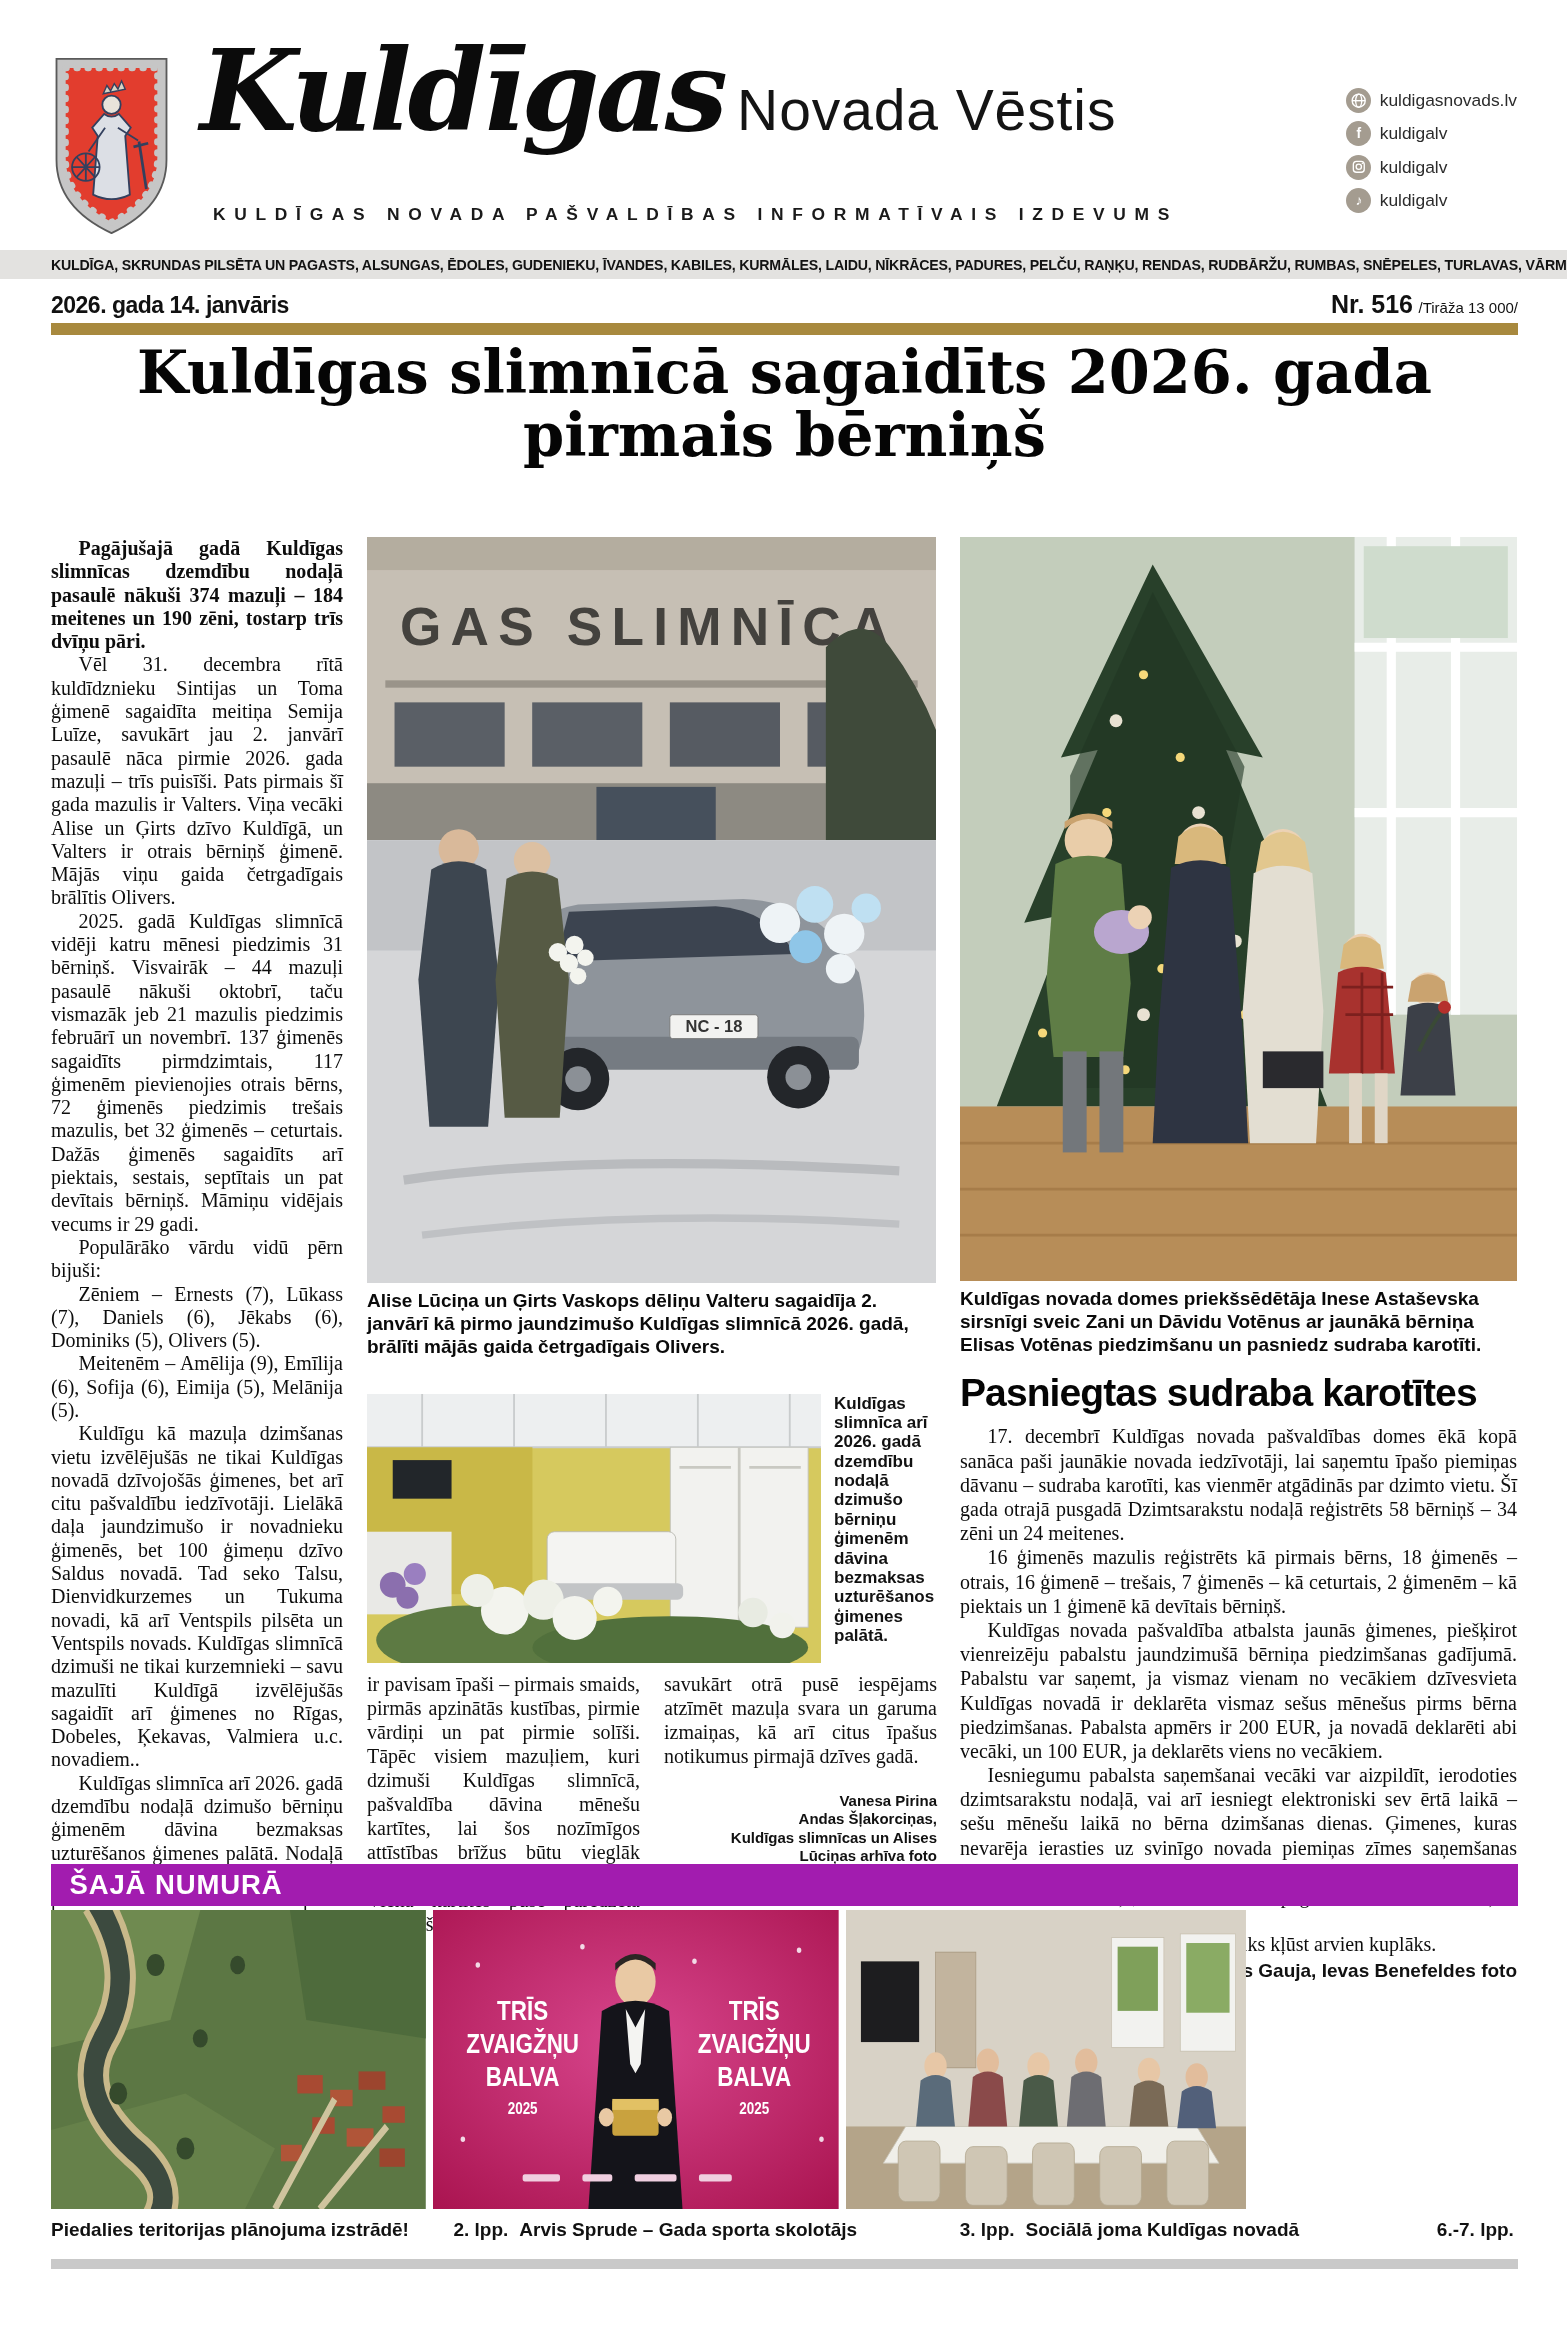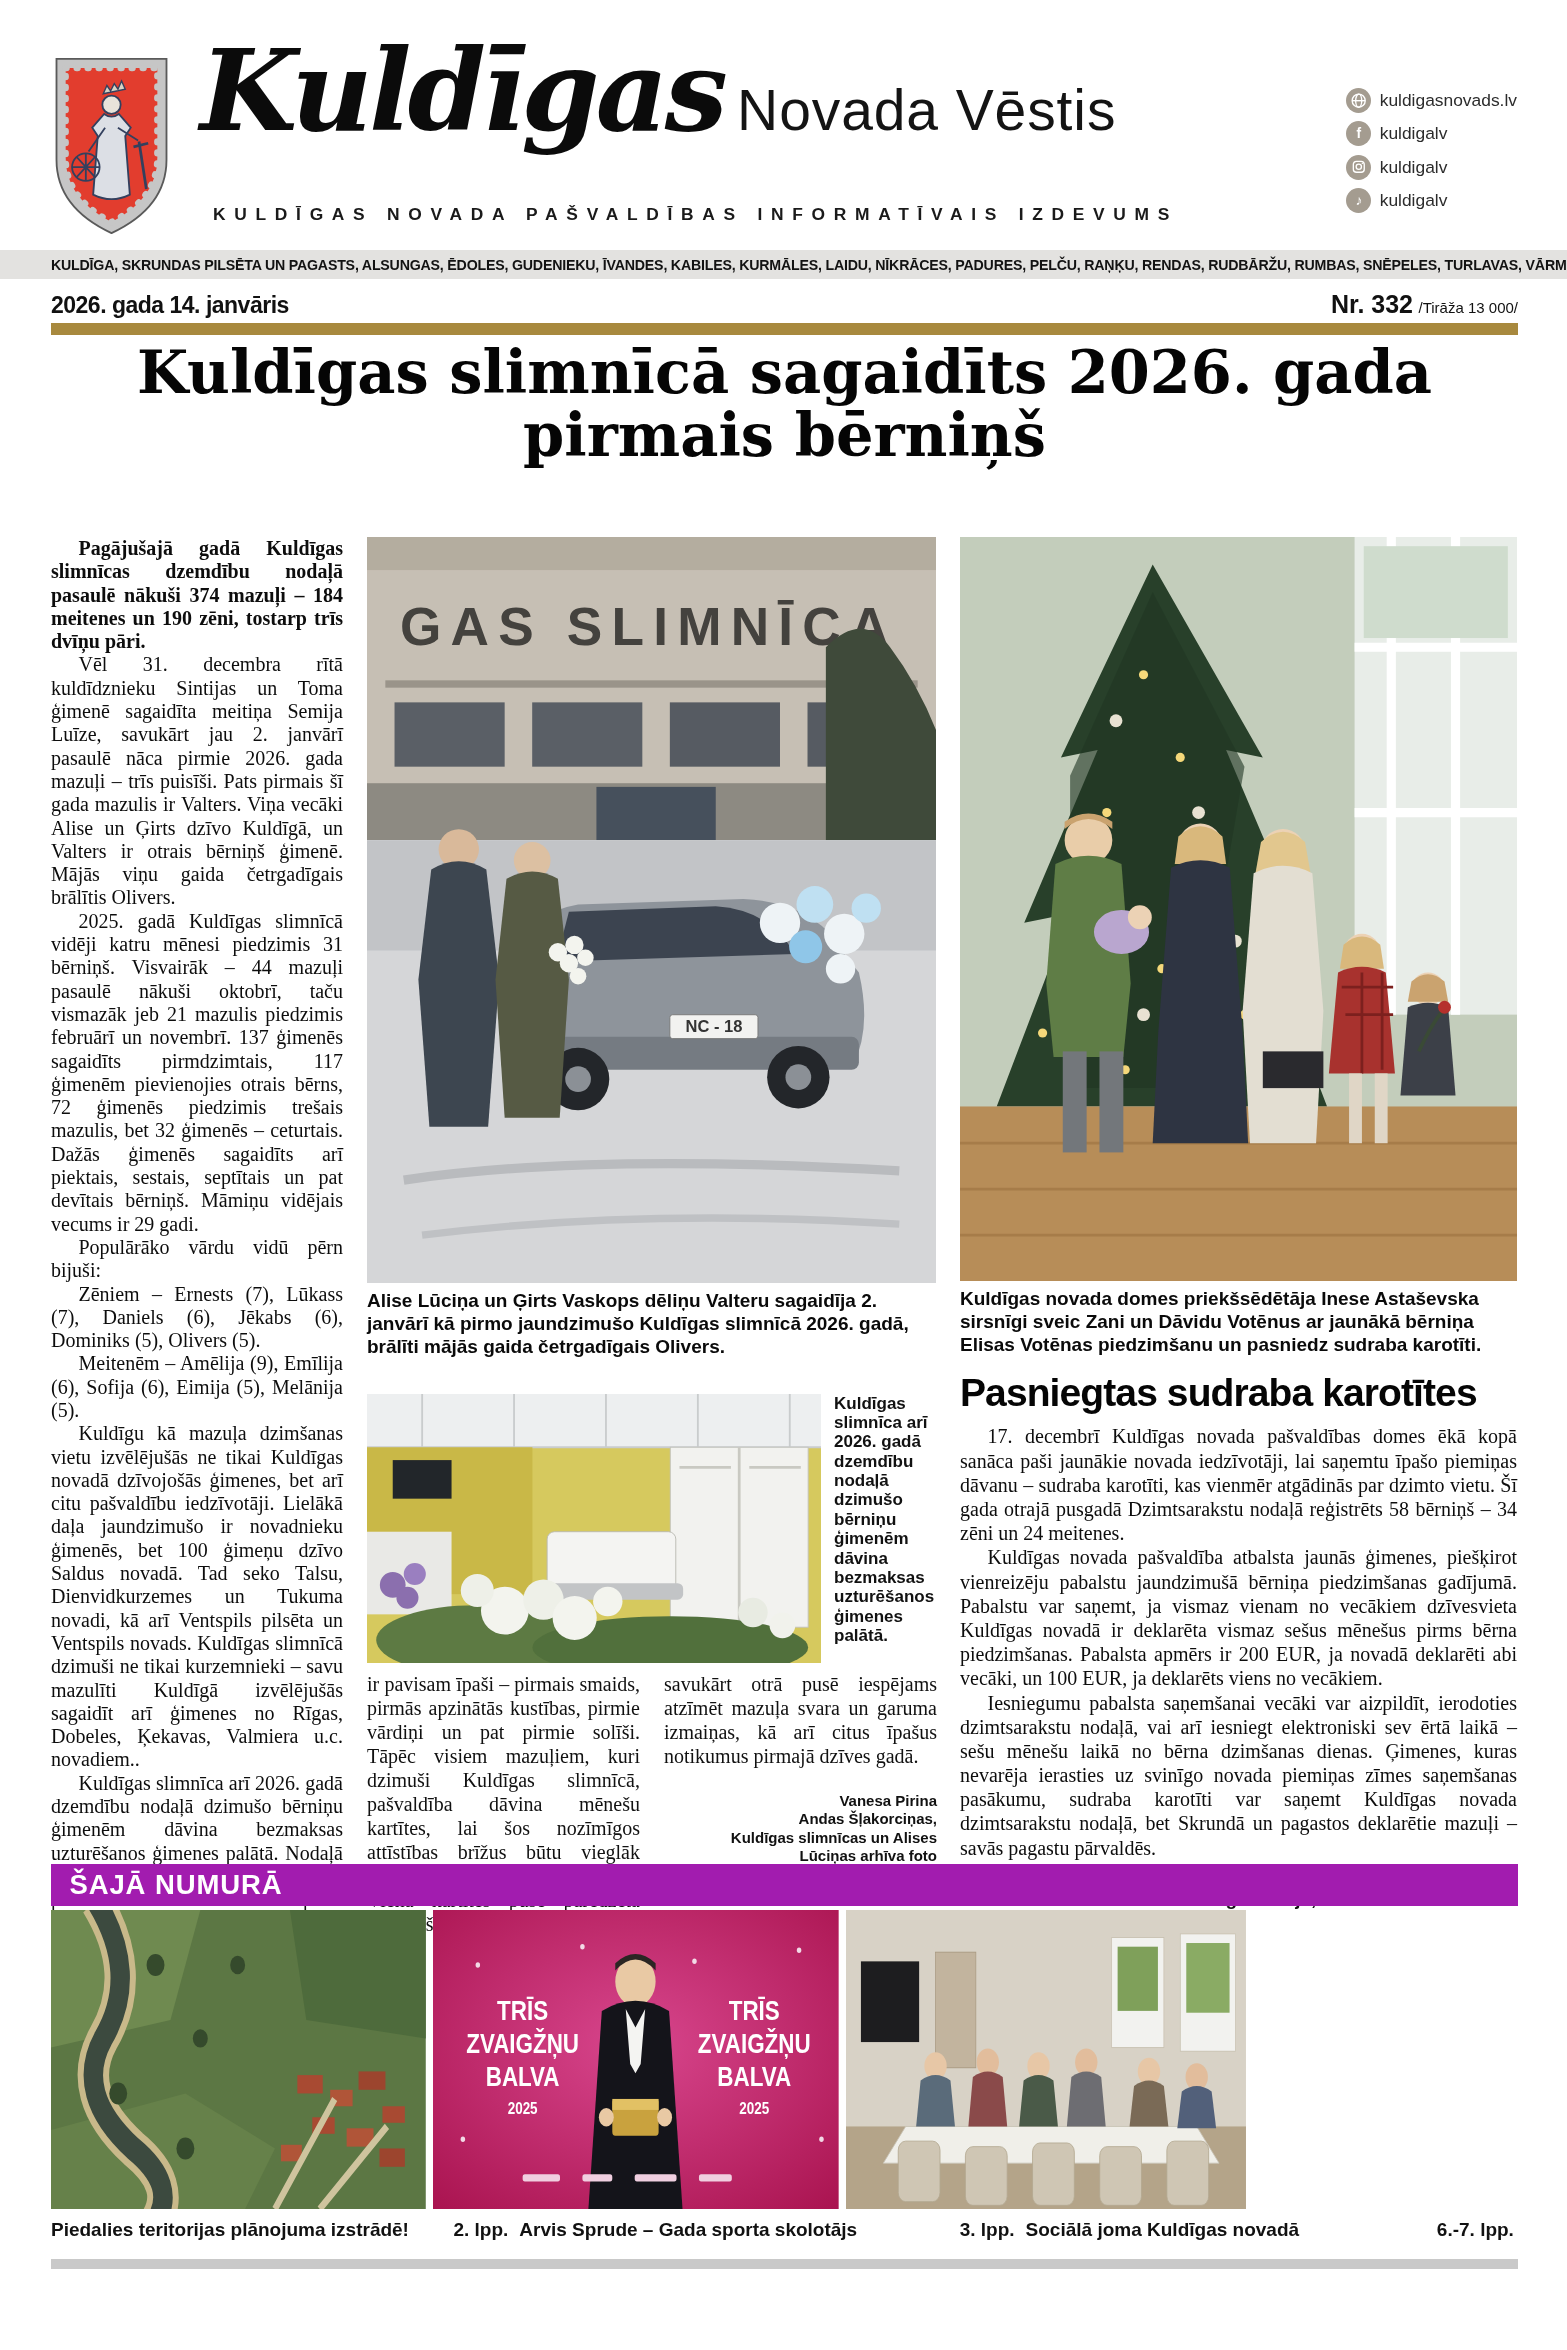--- a/index.html
+++ b/index.html
@@ -128,21 +128,21 @@
     </div>
   </div>
 
   <div class="region-bar">
     <span>KULDĪGA, SKRUNDAS PILSĒTA UN PAGASTS, ALSUNGAS, ĒDOLES, GUDENIEKU, ĪVANDES, KABILES, KURMĀLES, LAIDU, NĪKRĀCES, PADURES, PELČU, RAŅĶU, RENDAS, RUDBĀRŽU, RUMBAS, SNĒPELES, TURLAVAS, VĀRMES PAGASTS.</span>
   </div>
 
   <div class="dateline">
     <span class="date-left">2026. gada 14. janvāris</span>
     <span class="date-right">
-      <span class="issue-no">Nr. 332</span>
+      <span class="issue-no">Nr. 516</span>
       <span class="circulation">/Tirāža 13 000/</span>
     </span>
   </div>
 
   <div class="goldbar" style="top:323px;"></div>
 
   <div class="headline">
     <h1>Kuldīgas slimnīcā sagaidīts 2026. gada pirmais bērniņš</h1>
   </div>
 
@@ -313,20 +313,21 @@
             <path d="M492,484 q18,-16 36,0 l4,22 h-44 z" fill="#caa36f"></path>
           <path d="M488,512 q22,-10 44,0 l8,96 -60,0 z" fill="#3c4048"></path>
           <path d="M500,560 q14,-30 26,-44" stroke="#3a4a36" stroke-width="4" fill="none"></path>
             <circle cx="528" cy="512" r="7" fill="#b5302c"></circle>
         </g>
       </svg>
       <div class="cap">Kuldīgas novada domes priekšsēdētāja Inese Astaševska sirsnīgi sveic Zani un Dāvidu Votēnus ar jaunākā bērniņa Elisas Votēnas piedzimšanu un pasniedz sudraba karotīti.</div>
       <div class="headline2">Pasniegtas sudraba karotītes</div>
       <div class="serif-body">
         <p>17. decembrī Kuldīgas novada pašvaldības domes ēkā kopā sanāca paši jaunākie novada iedzīvotāji, lai saņemtu īpašo piemiņas dāvanu – sudraba karotīti, kas vienmēr atgādinās par dzimto vietu. Šī gada otrajā pusgadā Dzimtsarakstu nodaļā reģistrēts 58 bērniņš – 34 zēni un 24 meitenes.</p>
+        <p>16 ģimenēs mazulis reģistrēts kā pirmais bērns, 18 ģimenēs – otrais, 16 ģimenē – trešais, 7 ģimenēs – kā ceturtais, 2 ģimenēm – kā piektais un 1 ģimenē kā devītais bērniņš.</p>
         <p>Kuldīgas novada pašvaldība atbalsta jaunās ģimenes, piešķirot vienreizēju pabalstu jaundzimušā bērniņa piedzimšanas gadījumā. Pabalstu var saņemt, ja vismaz vienam no vecākiem dzīvesvieta Kuldīgas novadā ir deklarēta vismaz sešus mēnešus pirms bērna piedzimšanas. Pabalsta apmērs ir 200 EUR, ja novadā deklarēti abi vecāki, un 100 EUR, ja deklarēts viens no vecākiem.</p>
         <p>Iesniegumu pabalsta saņemšanai vecāki var aizpildīt, ierodoties dzimtsarakstu nodaļā, vai arī iesniegt elektroniski sev ērtā laikā – sešu mēnešu laikā no bērna dzimšanas dienas. Ģimenes, kuras nevarēja ierasties uz svinīgo novada piemiņas zīmes saņemšanas pasākumu, sudraba karotīti var saņemt Kuldīgas novada dzimtsarakstu nodaļā, bet Skrundā un pagastos deklarētie mazuļi – savās pagastu pārvaldēs.</p>
         <p>Priecājamies, ka novadnieku pulks kļūst arvien kuplāks.</p>
       </div>
       <div class="byline2">Uģis Gauja, Ievas Benefeldes foto</div>
     </div>
   </div>
 
   <div class="issue-band">
     <span>ŠAJĀ NUMURĀ</span>

